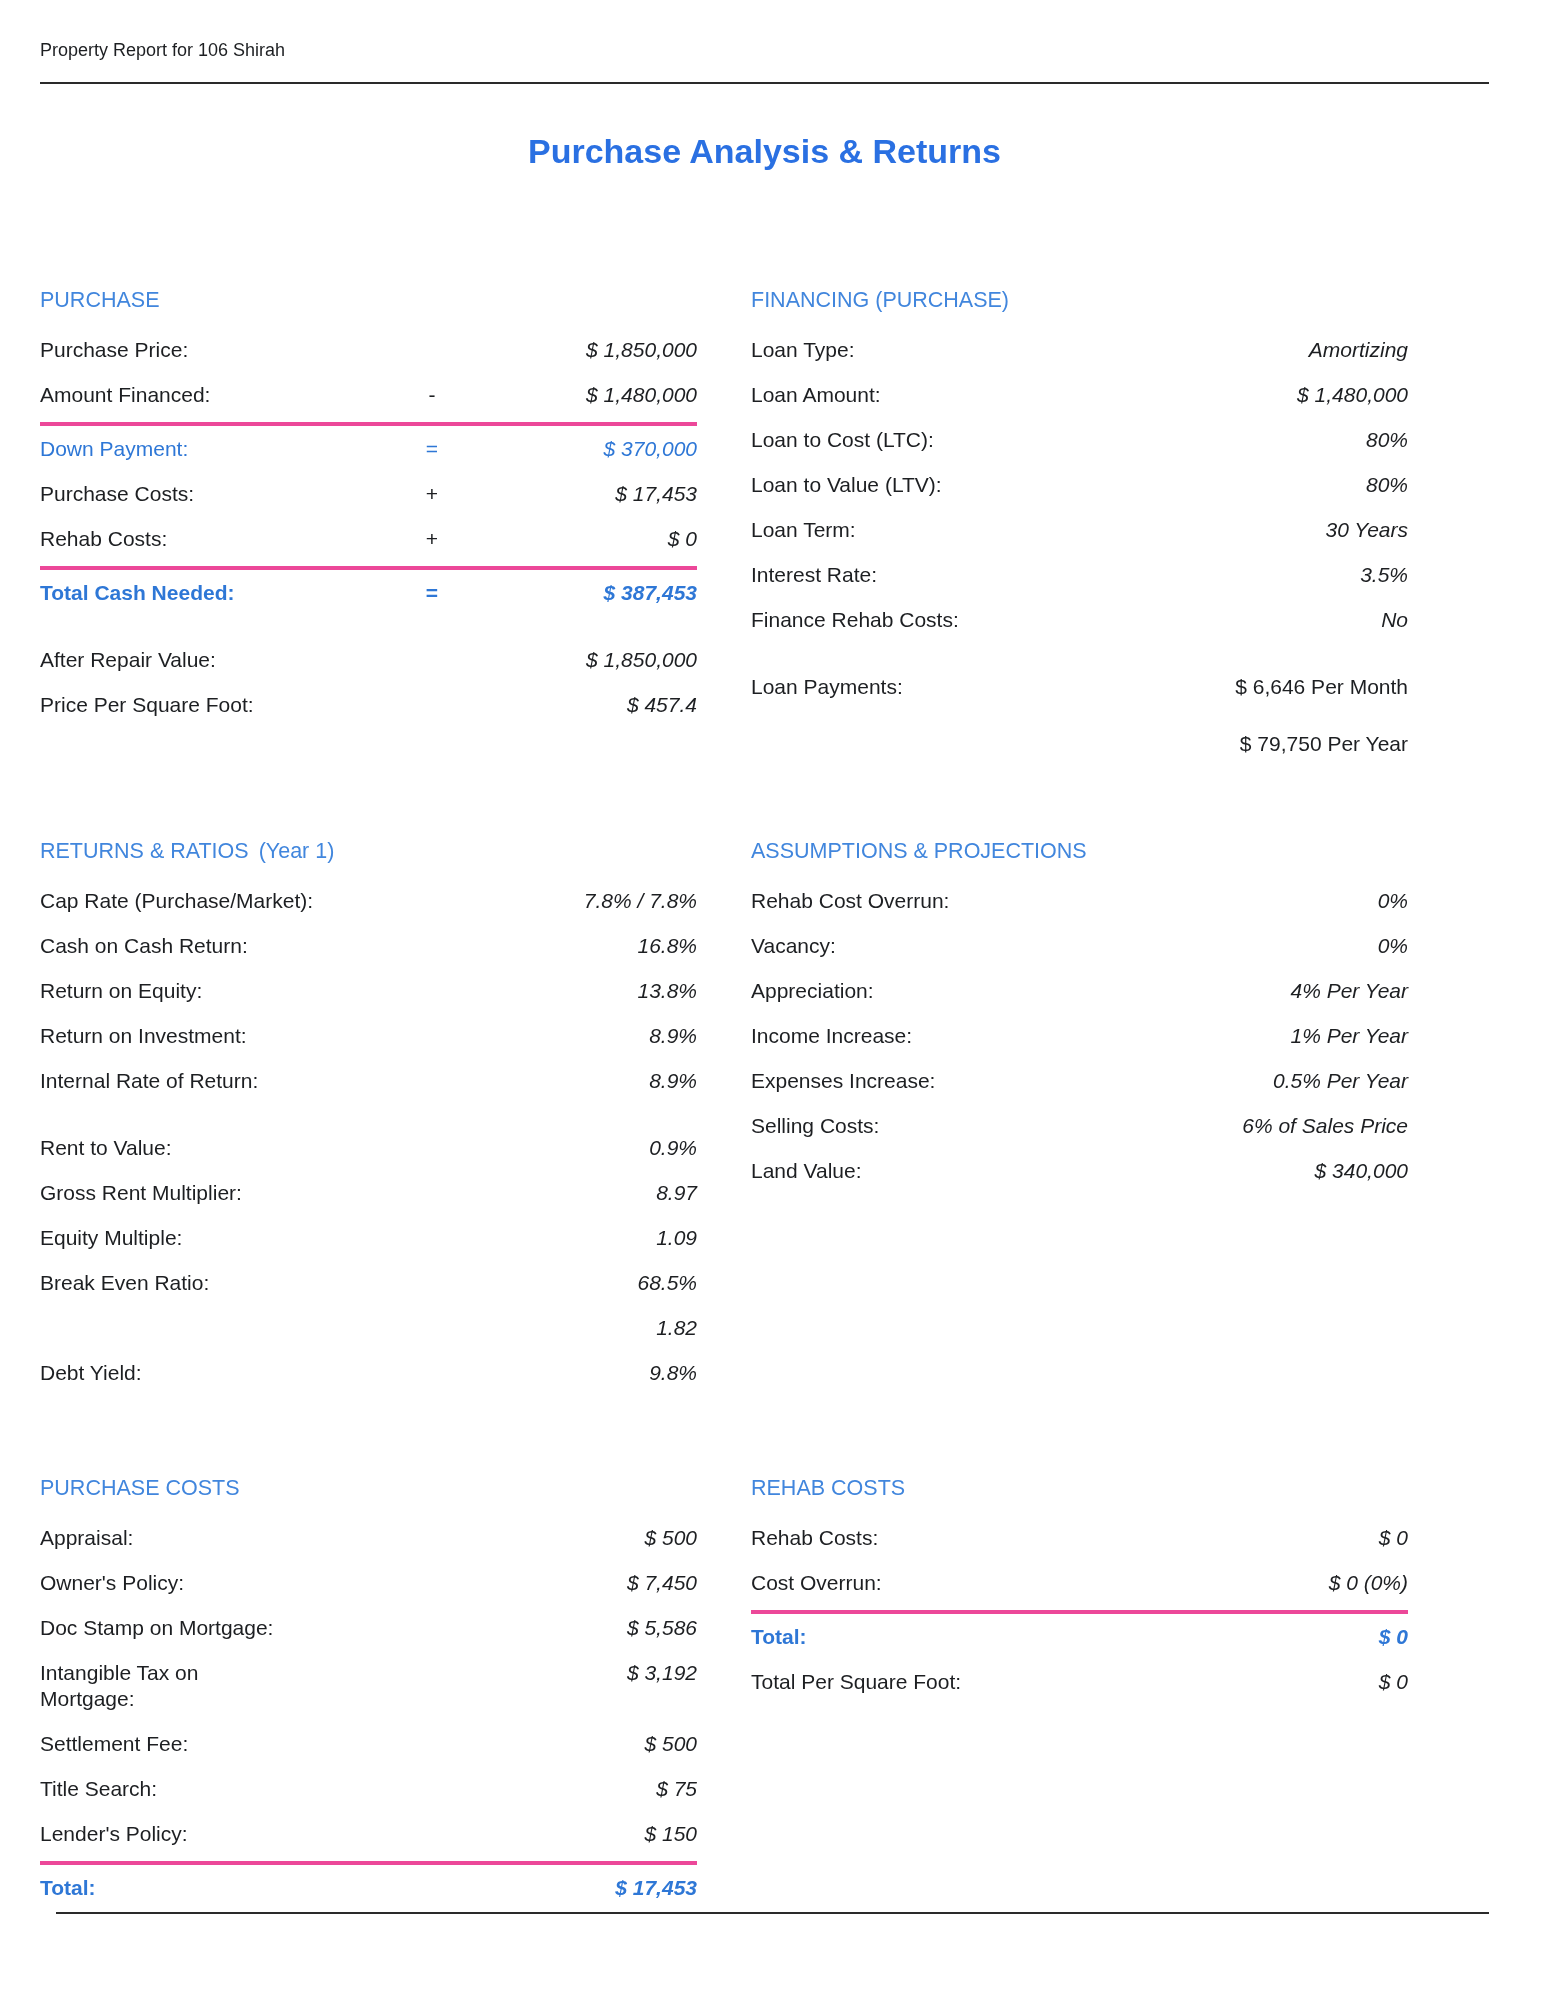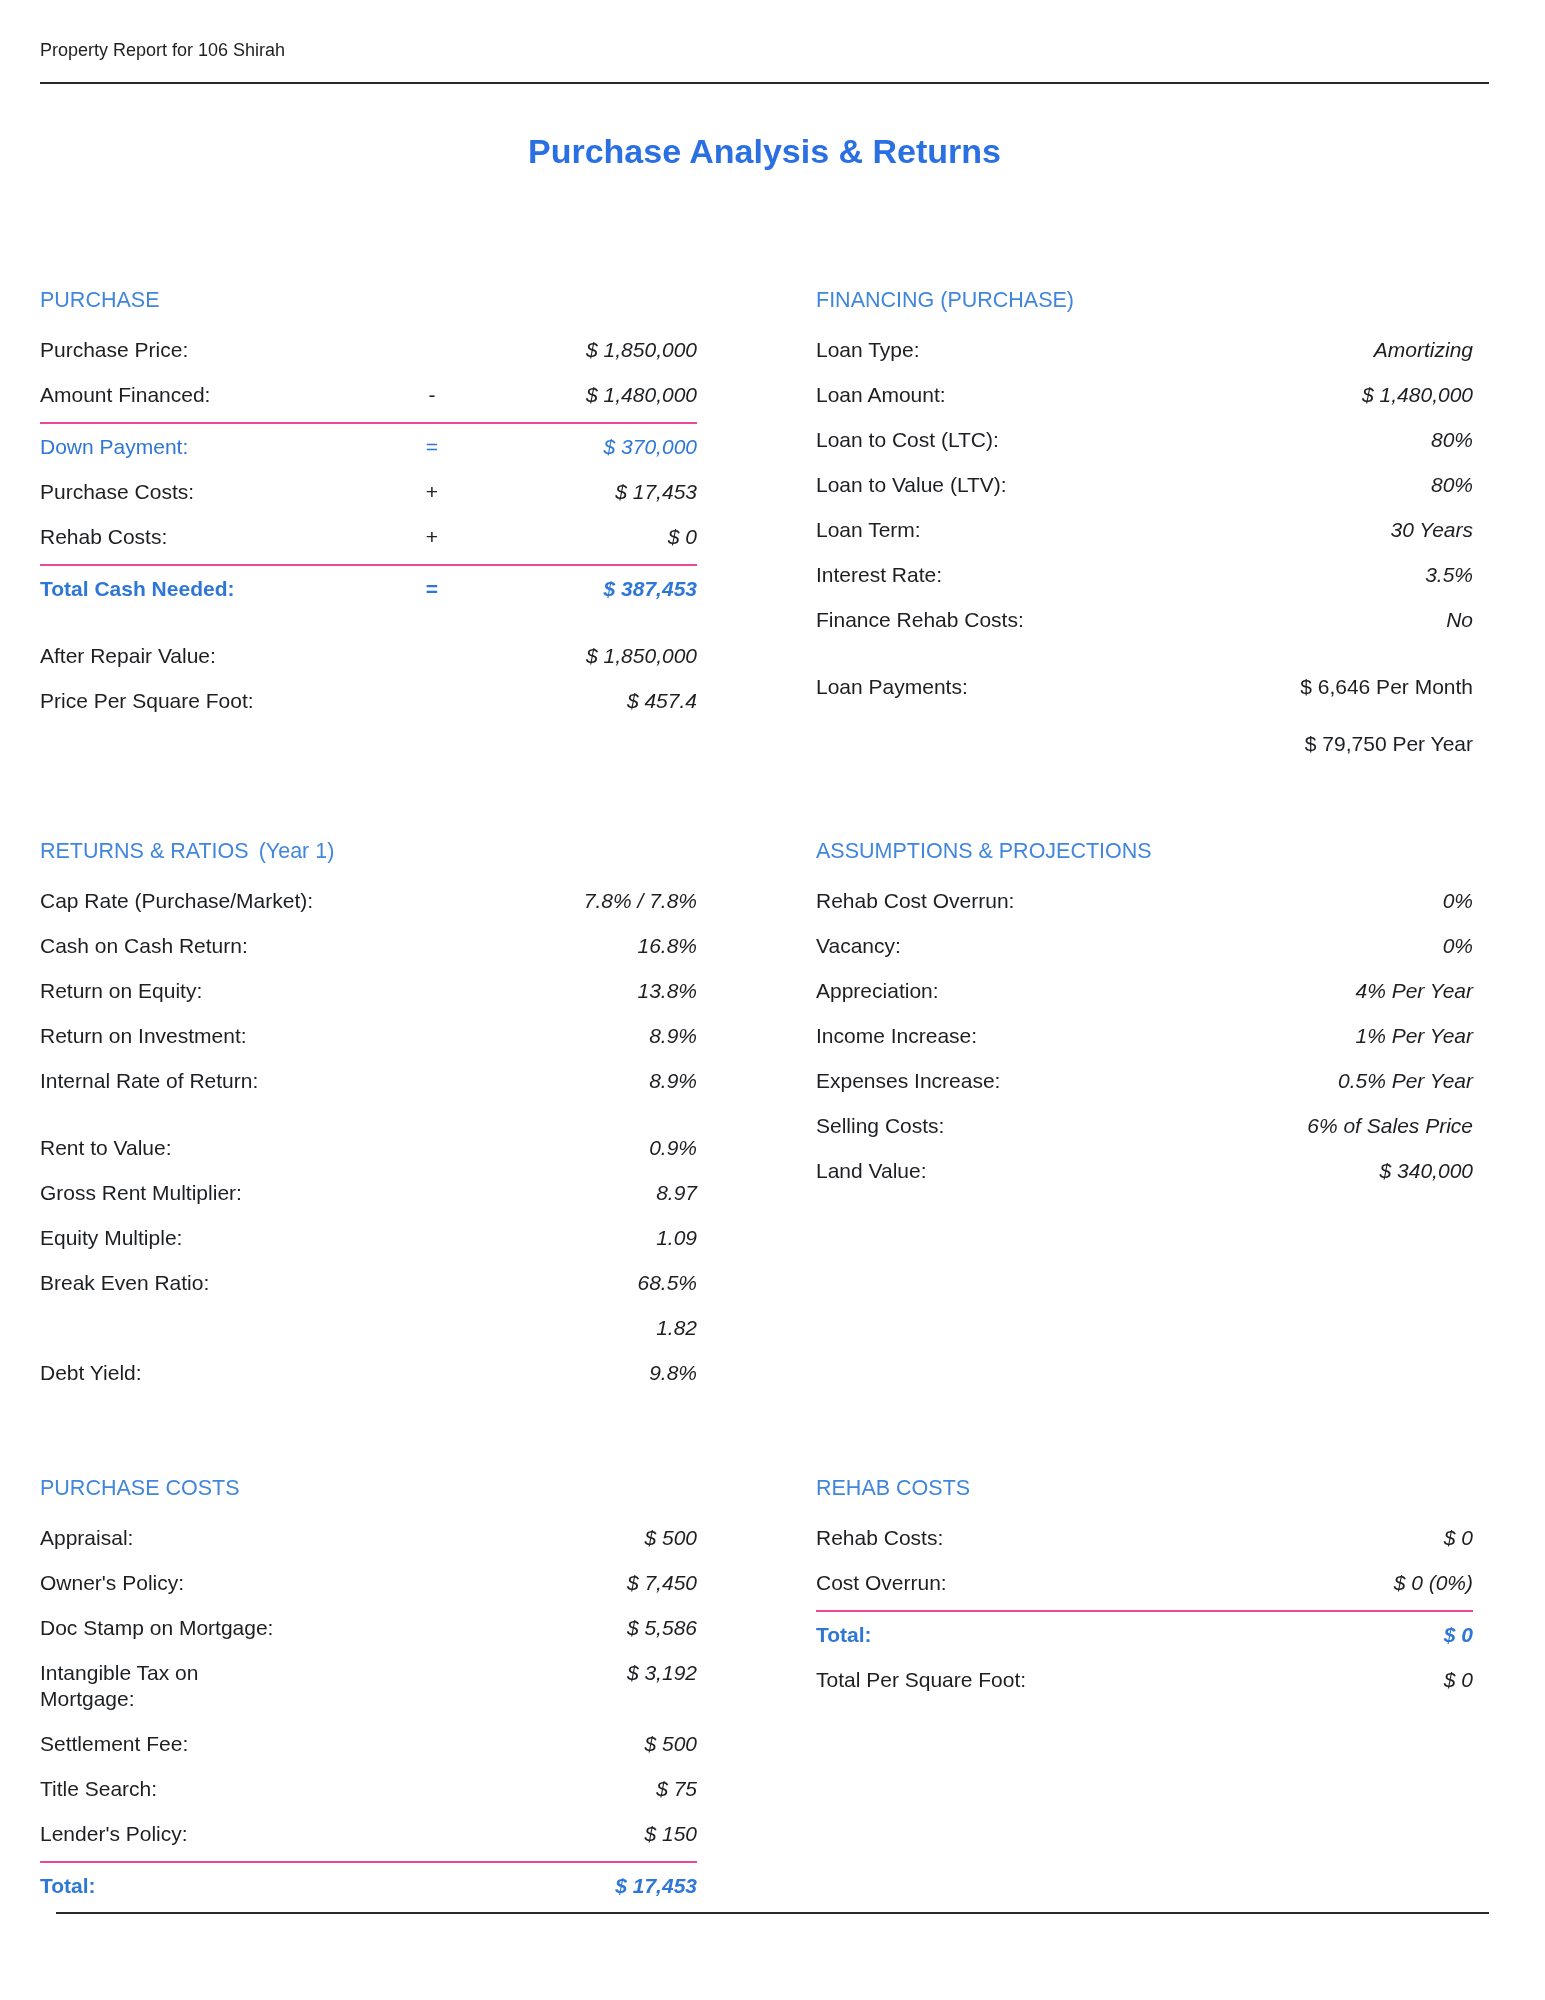--- a/index.html
+++ b/index.html
@@ -19,21 +19,21 @@
     margin-top:45px;
     text-align:center;
     font-size:34px;line-height:44px;
     font-weight:700;
     color:#2a70e2;
   }
   .columns{
     margin-top:114px;
     display:grid;
     grid-template-columns:657px 657px;
-    column-gap:119px;
+    column-gap:54px;
     align-items:start;
   }
   .sec-h{
     margin:0 0 14px 0;
     font-size:21.5px;line-height:26px;
     font-weight:400;
     color:#4186dd;
   }
   .sec-h .suffix{margin-left:10px;}
   .mt-row2{margin-top:72px;}
@@ -47,21 +47,21 @@
   }
   .row.two-col{grid-template-columns:1fr auto;}
   .lbl{text-align:left;}
   .lbl.wrap{max-width:205px;}
   .op{text-align:center;}
   .val{text-align:right;font-style:italic;}
   .val-stack span{display:block;text-align:right;}
   .val-stack .second{margin-top:31px;}
   .row.blue{color:#2e77d6;}
   .row.blue-bold{color:#2e77d6;font-weight:700;}
-  .row.rule{border-top:2px solid #ec4899;margin-top:5px;}
+  .row.rule{border-top:4px solid #ec4899;margin-top:5px;}
   .row.gap{margin-top:22px;}
   .bottom-rule{
     position:absolute;
     left:56px;right:56px;top:1912px;
     height:0;border:none;border-top:2px solid #2a2a2a;
     margin:0;
   }
 </style>
 </head>
 <body>

